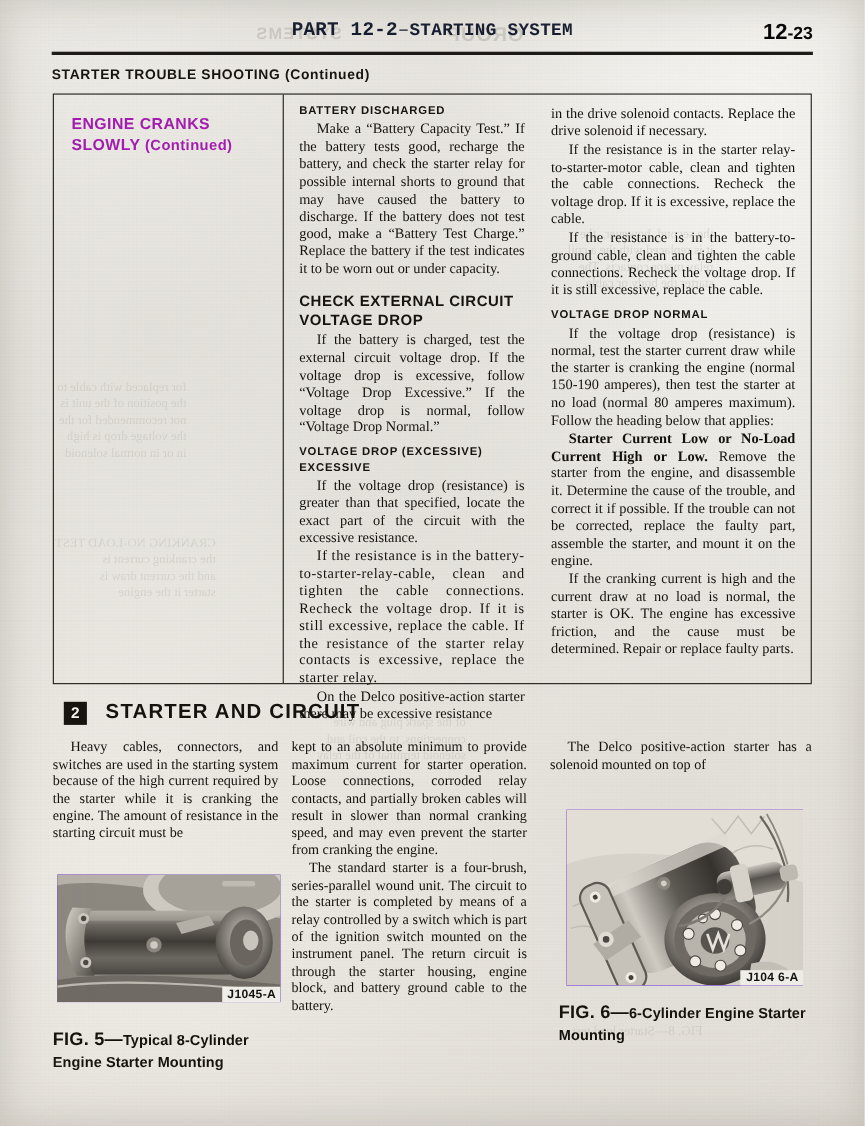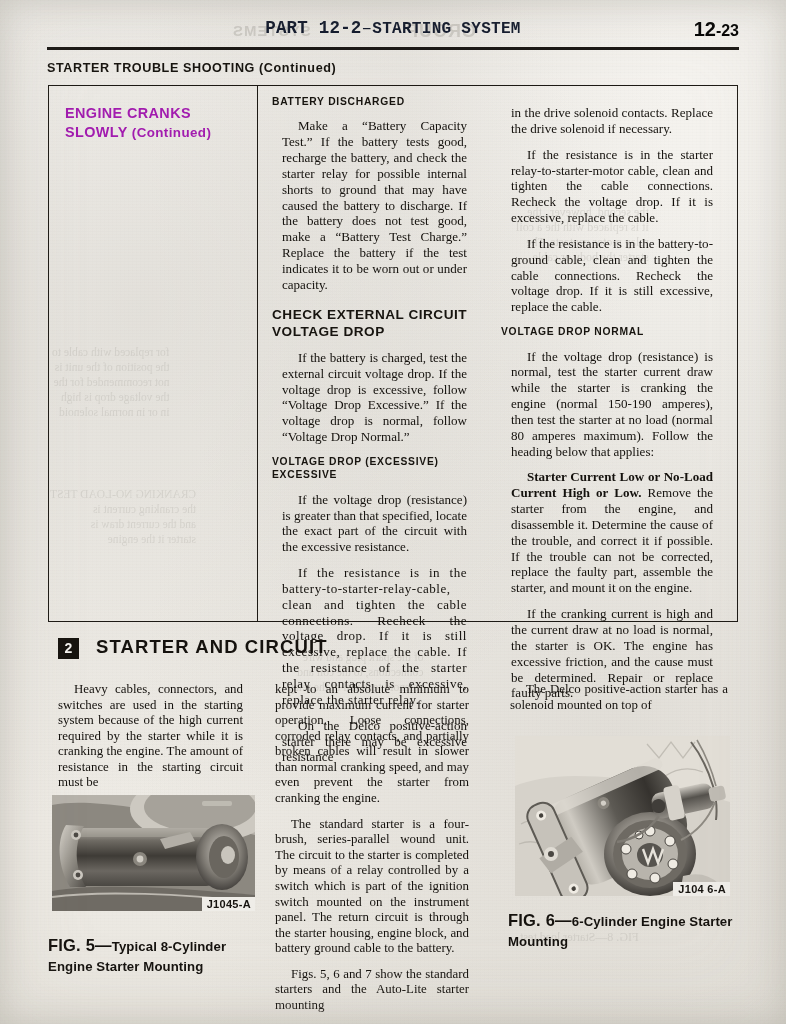--- a/index.html
+++ b/index.html
@@ -89,21 +89,21 @@
     font-family:"Liberation Sans", sans-serif;
     font-size:10.3px;font-weight:700;letter-spacing:.75px;color:#17140f;
     line-height:1.3;margin:9px 0 1px;
   }
   .sub.big{font-size:13.6px;letter-spacing:.5px;line-height:1.26;margin:13px 0 2px;}
   .sub.first{margin-top:0;}
 
   p.bt{
     font-family:"Liberation Serif", serif;
     font-size:13.05px;line-height:1.215;color:#14110d;
-    margin:10px;text-align:justify;text-indent:16px;
+    margin:0;text-align:justify;text-indent:16px;
     hyphens:none;
   }
   p.bt.tight{margin-top:1px;}
   p.bt b{font-weight:700;}
   .sp{letter-spacing:.5px;}
 
   
   #sec2{position:absolute;left:58px;top:637px;width:680px;height:30px;}
   #sec2 .num{
     position:absolute;left:0;top:1px;width:21px;height:21px;background:#17140f;
@@ -220,21 +220,20 @@
   <div class="ttl">STARTER AND CIRCUIT</div>
 </div>
 
 <div class="bcol" id="b1">
   <p class="bt">Heavy cables, connectors, and switches are used in the starting system because of the high current required by the starter while it is cranking the engine. The amount of resistance in the starting circuit must be</p>
 </div>
 
 <div class="bcol" id="b2">
   <p class="bt" style="text-indent:0">kept to an absolute minimum to provide maximum current for starter operation. Loose connections, corroded relay contacts, and partially broken cables will result in slower than normal cranking speed, and may even prevent the starter from cranking the engine.</p>
   <p class="bt tight">The standard starter is a four-brush, series-parallel wound unit. The circuit to the starter is completed by means of a relay controlled by a switch which is part of the ignition switch mounted on the instrument panel. The return circuit is through the starter housing, engine block, and battery ground cable to the battery.</p>
-  <p class="bt tight">Figs. 5, 6 and 7 show the standard starters and the Auto-Lite starter mounting</p>
 </div>
 
 <div class="bcol" id="b3">
   <p class="bt">The Delco positive-action starter has a solenoid mounted on top of</p>
 </div>
 
 <div class="photo" id="photo1">
   <svg width="203" height="116" viewBox="0 0 203 116">
     <defs>
       <linearGradient id="bodyG" x1="0" y1="0" x2="0" y2="1">

